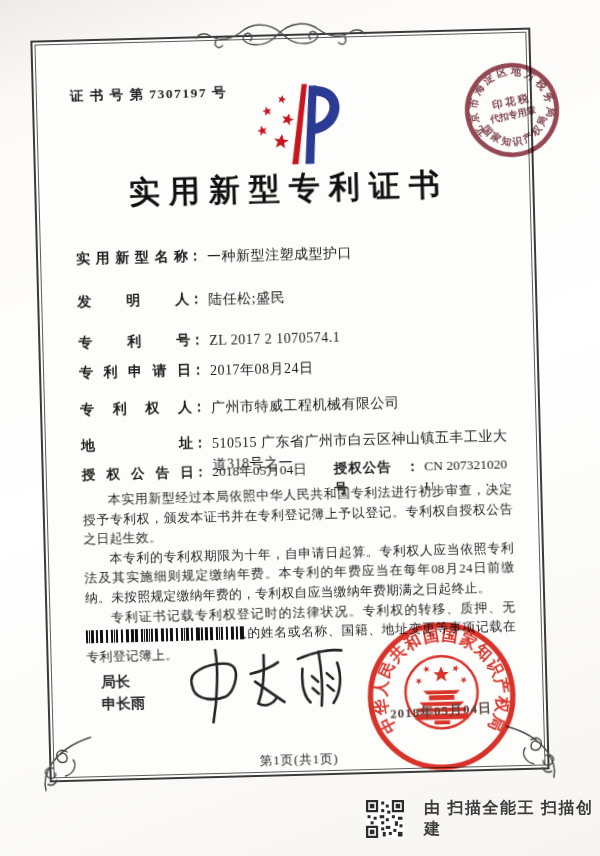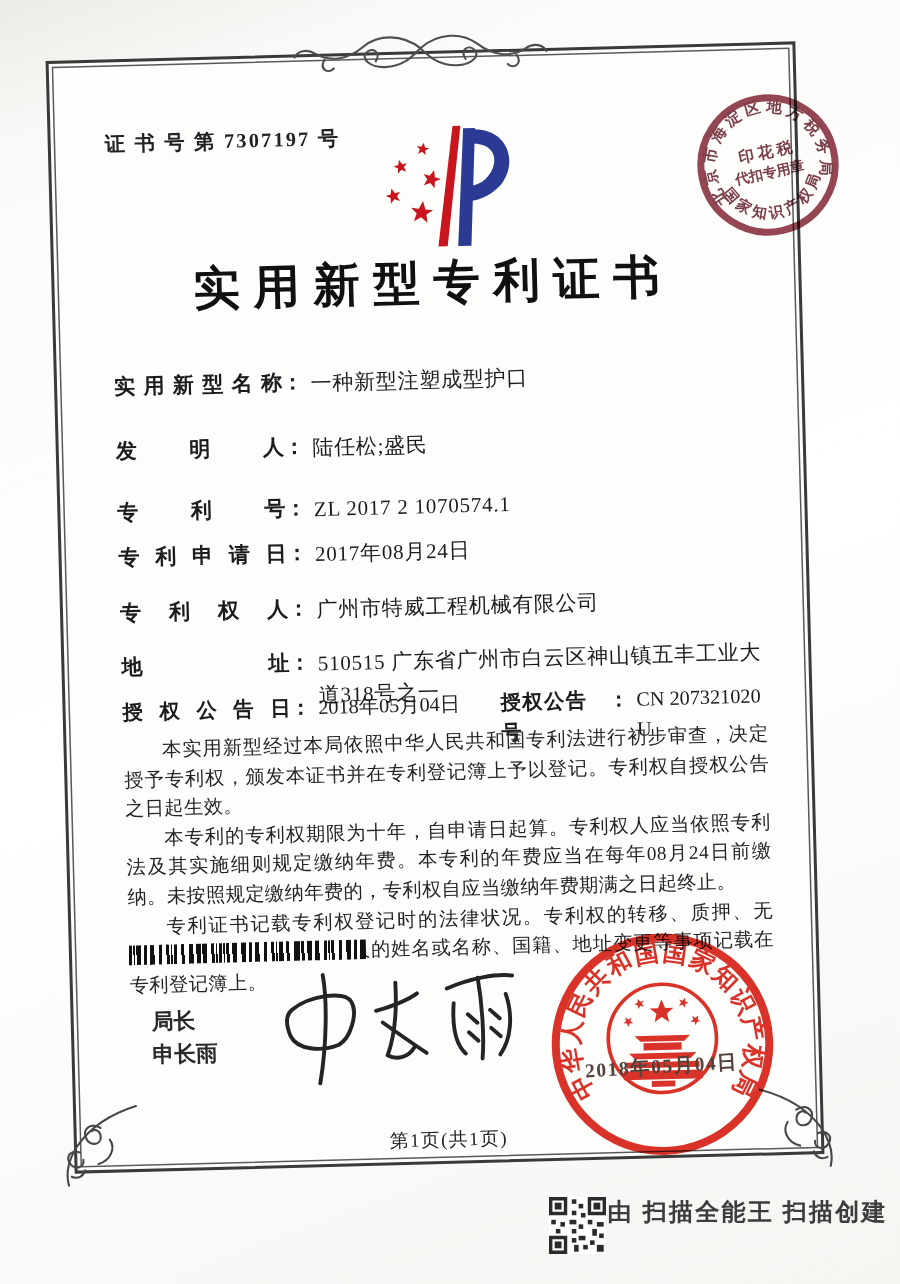--- a/index.html
+++ b/index.html
@@ -57,21 +57,21 @@
   .seal{position:absolute;left:314px;top:586px;width:156px;height:156px;z-index:5;
         mix-blend-mode:multiply;opacity:.93;}
   .seal-date{position:absolute;left:296px;top:670px;width:190px;z-index:6;text-align:center;
              font-size:13px;font-weight:700;color:#53413a;letter-spacing:1px;
              transform:rotate(-2deg);}
   .page-no{position:absolute;left:0;right:0;top:716px;text-align:center;
            font-size:12.5px;letter-spacing:1px;color:#222;}
   
   .tax-stamp{position:absolute;left:460px;top:58px;width:104px;height:104px;z-index:7;
              transform:rotate(-12deg);opacity:.9;mix-blend-mode:multiply;}
-  .scan-footer{position:absolute;left:366px;top:798px;display:flex;align-items:flex-start;gap:1px;
+  .scan-footer{position:absolute;left:366px;top:798px;display:flex;align-items:center;gap:20px;
                font-family:"Liberation Sans","DejaVu Sans",sans-serif;
                font-size:16px;font-weight:700;color:#3c3c3c;letter-spacing:1.5px;}
   .qr{width:38px;height:38px;flex:none;}
 </style>
 </head>
 <body>
 
 <div class="page">
 
   <div class="sheet">

